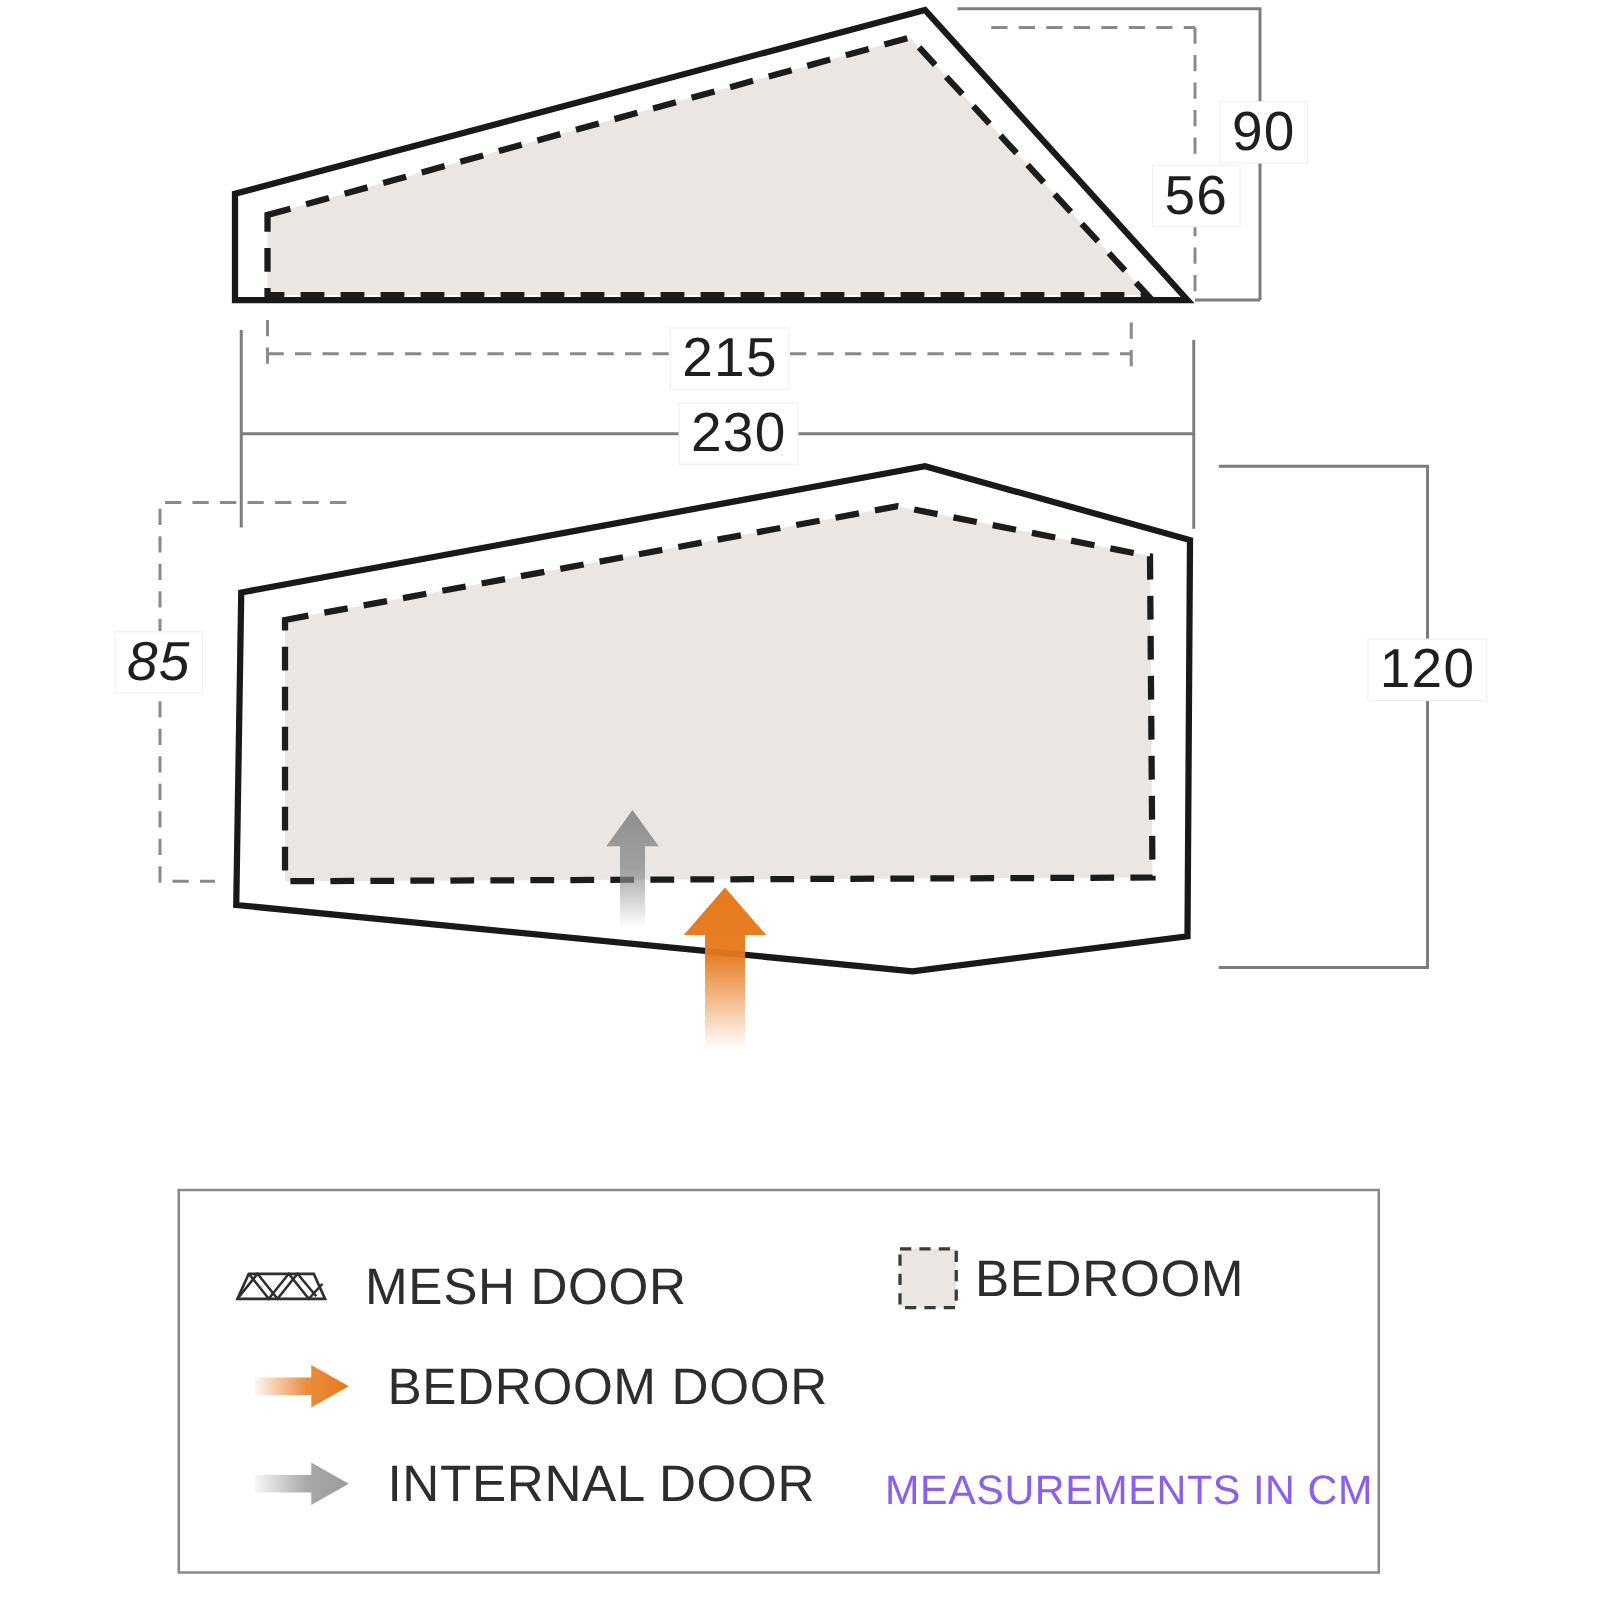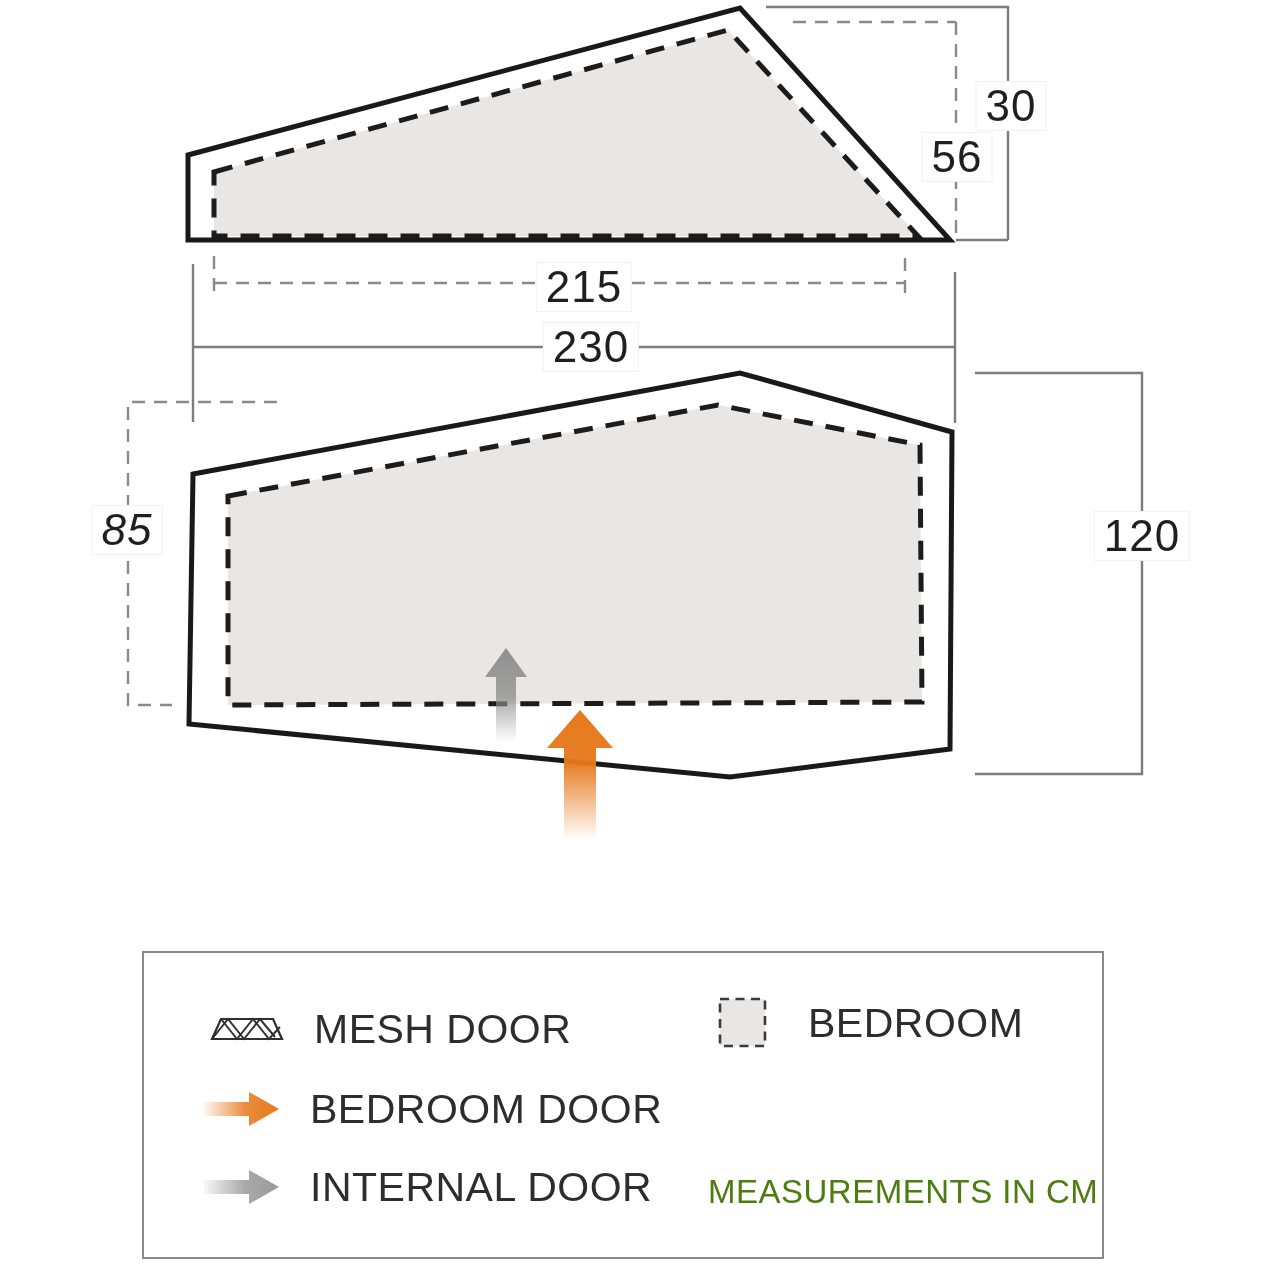--- a/index.html
+++ b/index.html
@@ -18,30 +18,30 @@
     position:absolute;left:142px;top:951px;width:962px;height:308px;
     border:2px solid #8a8a8a;background:#fff;box-sizing:border-box;
   }
   .lrow{position:absolute;display:flex;align-items:center;height:64px;}
   .licon{display:flex;align-items:center;justify-content:flex-start;}
   .llabel{
     font-size:41px;color:#2d2d2d;letter-spacing:0.5px;white-space:nowrap;
     line-height:1;
   }
   .lnote{
-    font-size:33px;color:#4d7c0f;letter-spacing:0.5px;white-space:nowrap;line-height:1;
+    font-size:33px;color:#8b5cf6;letter-spacing:0.5px;white-space:nowrap;line-height:1;
   }
-  .row-mesh{left:66px;top:44px;text-align:center;}
+  .row-mesh{left:44px;top:44px;text-align:center;}
   .row-entrance{left:60px;top:124px;}
   .row-internal{left:60px;top:202px;text-align:center;}
   .row-bedroom{left:574px;top:38px;}
   .row-pole{left:564px;top:124px;}
   .row-note{left:564px;top:206px;}
   .gap-mesh{margin-left:30px;}
-  .gap-bedroom{margin-left:40px;}
+  .gap-bedroom{margin-left:12px;}
   .gap-pole{margin-left:20px;}
 </style>
 </head>
 <body>
 
 <div class="stage">
 
   <svg class="diagram-svg" viewBox="0 0 1280 1280">
     <defs>
       <linearGradient id="gradOrangeUp" x1="0" y1="0" x2="0" y2="1">
@@ -80,21 +80,21 @@
     </g>
 
     <g>
       <polygon points="193,474 740,373 952,432 950,749 730,777 189,724" fill="#ffffff" stroke="#191919" stroke-width="5"></polygon>
       <polygon points="228,496 718,405 920,445 922,702 228,705" fill="#e9e6e3" stroke="#1c1c1c" stroke-width="5" stroke-dasharray="19 13"></polygon>
       <path d="M506 648 L527 677 L516 677 L516 742 L496 742 L496 677 L485 677 Z" fill="url(#gradGrayUp)"></path>
       <path d="M580 710 L613 748 L596 748 L596 840 L564 840 L564 748 L547 748 Z" fill="url(#gradOrangeUp)"></path>
     </g>
   </svg>
 
-  <div class="dim-label" style="left:1011px;top:106px;">30</div>
+  <div class="dim-label" style="left:1011px;top:106px;">90</div>
   <div class="dim-label" style="left:957px;top:157px;">56</div>
   <div class="dim-label" style="left:584px;top:287px;">215</div>
   <div class="dim-label" style="left:591px;top:347px;">230</div>
   <div class="dim-label" style="left:127px;top:530px;font-style:italic;">85</div>
   <div class="dim-label" style="left:1142px;top:536px;">120</div>
 
   <div class="legend">
 
     <div class="lrow row-mesh">
       <span class="licon">

